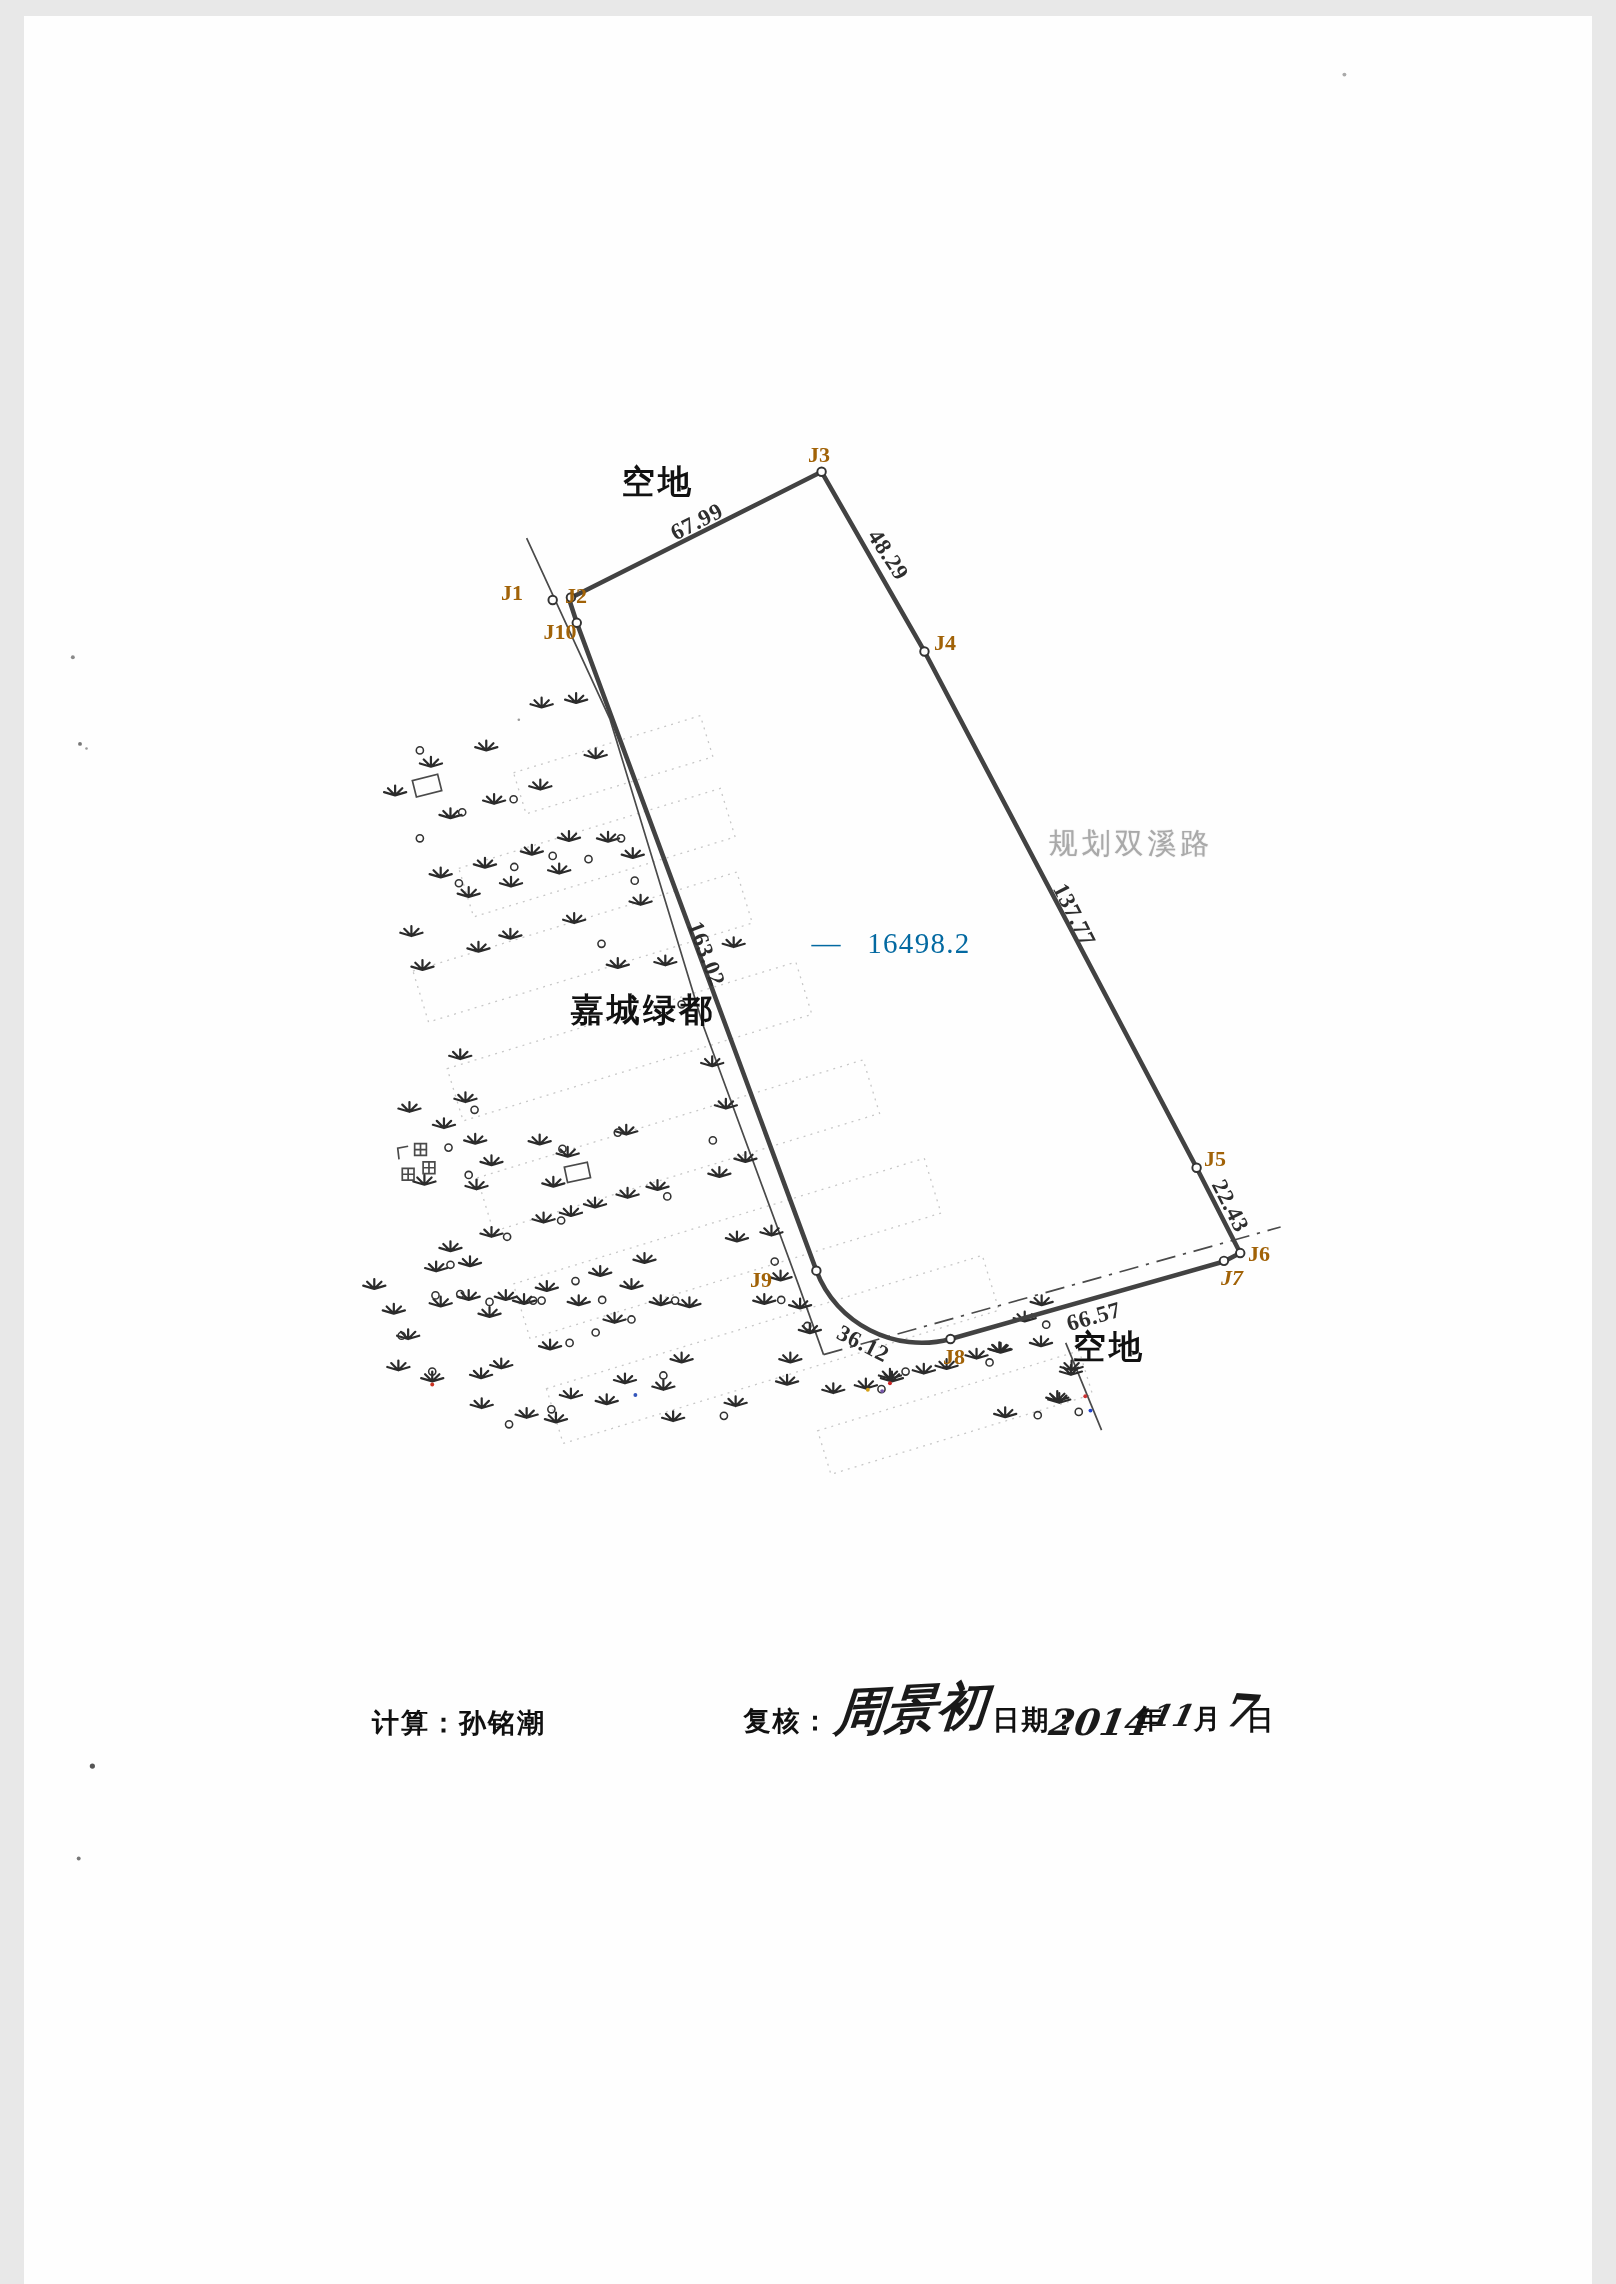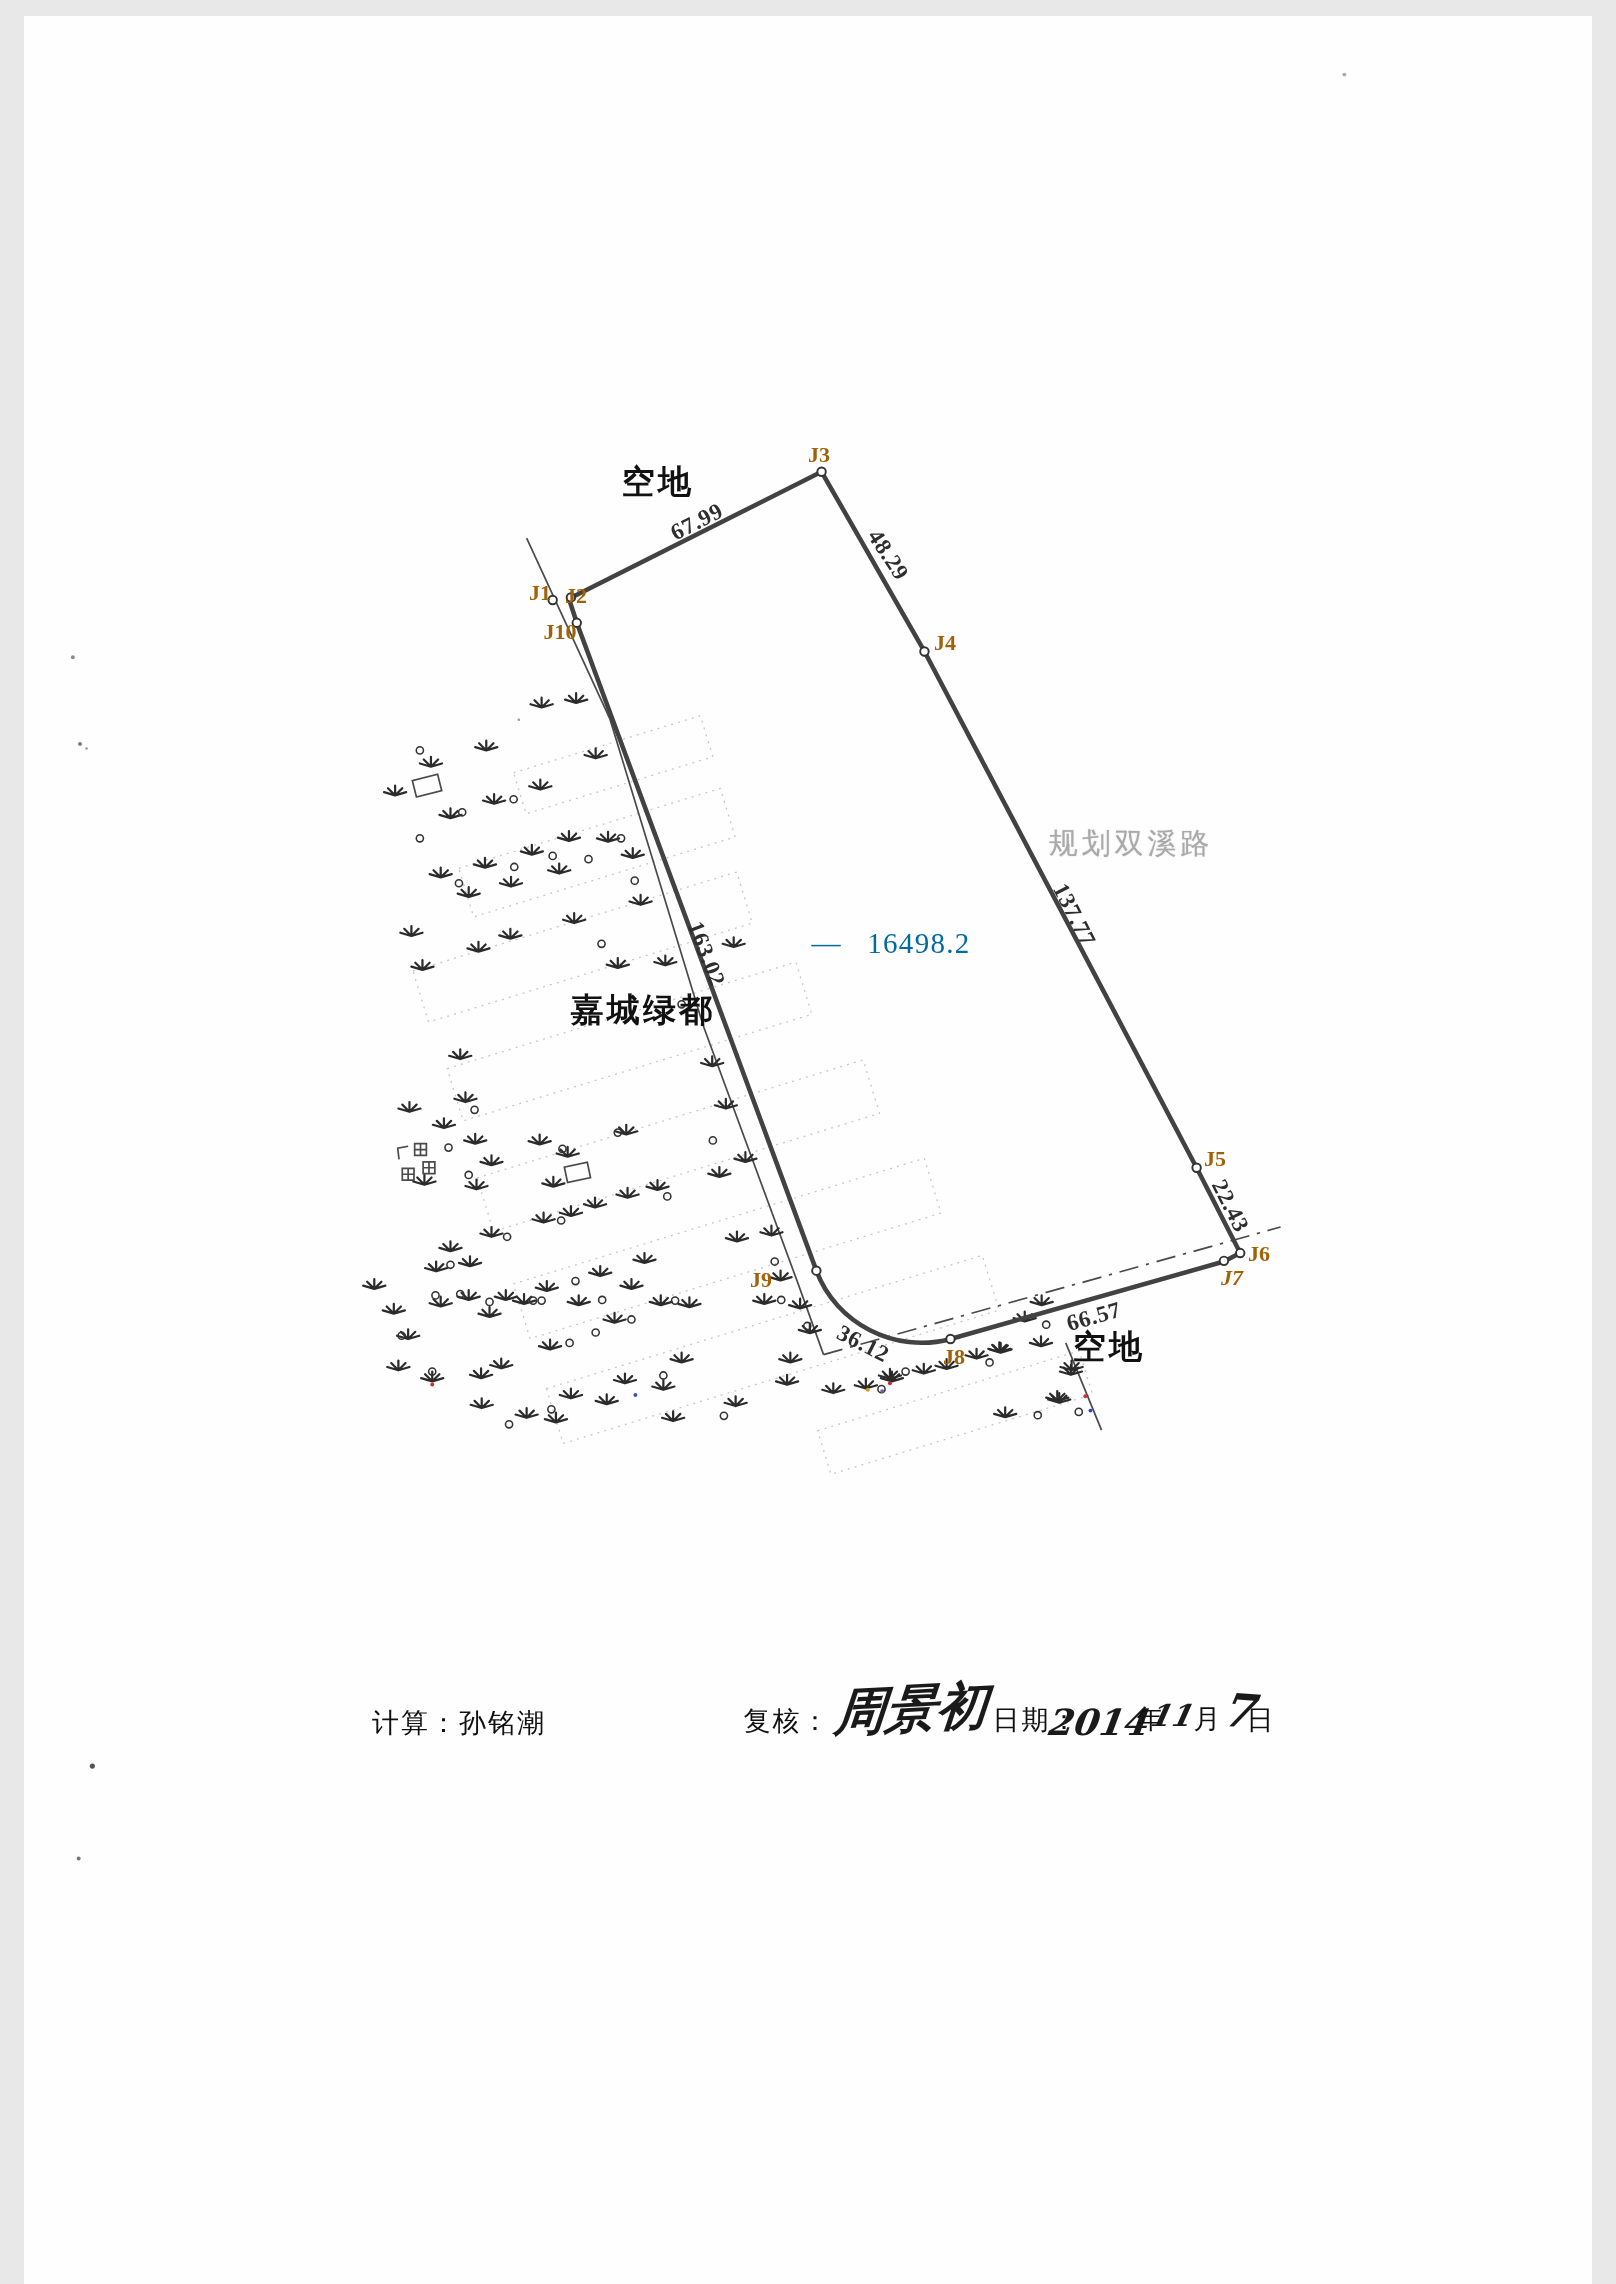--- a/index.html
+++ b/index.html
@@ -18,21 +18,21 @@
   .sq{fill:none;stroke:#4a4a4a;stroke-width:2.6;}
   .parcel{fill:none;stroke:#424242;stroke-width:7;stroke-linejoin:round;}
   .vmark{fill:#fff;stroke:#333;stroke-width:3;}
   
   .lbl{position:absolute;transform:translate(-50%,-50%);white-space:nowrap;color:#222;}
   .vlabel{font-size:22px;font-weight:600;color:#a16207;}
   .elabel{font-size:23px;font-weight:600;letter-spacing:0.7px;color:#2e2e2e;}
   .cn-big{font-size:33px;font-weight:700;letter-spacing:3.3px;color:#111;}
   .road{font-size:29px;font-weight:500;letter-spacing:3.9px;color:#a9a9a9;text-shadow:0 0 1.3px #c9c9c9;text-align:right;}
   .area{font-size:29px;letter-spacing:1.3px;color:#0369a1;}
-  .print{font-size:27px;font-weight:400;letter-spacing:2px;color:#101010;}
+  .print{font-size:27px;font-weight:700;letter-spacing:2px;color:#101010;}
   .hand{font-family:"DejaVu Serif",serif;font-style:italic;font-weight:600;color:#1a1a1a;}
   .sig{font-size:51px;transform:translate(-50%,-50%) rotate(-3deg) skewX(-8deg);}
   .hyear{font-size:36px;transform:translate(-50%,-50%) skewX(-10deg);}
   .hmonth{font-size:30px;transform:translate(-50%,-50%) skewX(-14deg);}
   .hday{font-size:46px;transform:translate(-50%,-50%) rotate(4deg) skewX(-8deg);}
 </style>
 </head>
 <body>
 
 <div class="sheet">
@@ -258,21 +258,21 @@
 
     <div class="lbl cn-big" style="left:634px;top:466px;">空地</div>
     <div class="lbl cn-big" style="left:1085px;top:1331px;">空地</div>
     <div class="lbl cn-big" style="left:619px;top:994px;">嘉城绿都</div>
     <div class="lbl road" style="left:1107px;top:828px;">规划双溪路</div>
 
     <div class="lbl area" style="left:867px;top:927px;">
       <span>—</span>
       <span style="margin-left:17px;">16498.2</span>
     </div>
-  <div class="lbl vlabel" style="left: 516px; top: 577px;">J1</div>
+  <div class="lbl vlabel" style="left: 488px; top: 577px;">J1</div>
       <div class="lbl vlabel" style="left: 552px; top: 580px;">J2</div>
       <div class="lbl vlabel" style="left: 795px; top: 439px;">J3</div>
       <div class="lbl vlabel" style="left: 921px; top: 627px;">J4</div>
       <div class="lbl vlabel" style="left: 1191px; top: 1143px;">J5</div>
       <div class="lbl vlabel" style="left: 1235px; top: 1238px;">J6</div>
       <div class="lbl vlabel" style="left: 1208px; top: 1262px; font-style: italic;">J7</div>
       <div class="lbl vlabel" style="left: 930px; top: 1341px;">J8</div>
       <div class="lbl vlabel" style="left: 737px; top: 1264px;">J9</div>
       <div class="lbl vlabel" style="left: 536px; top: 616px;">J10</div>
       <div class="lbl elabel" style="left: 673px; top: 506px; transform: translate(-50%, -50%) rotate(-27deg);">67.99</div>

